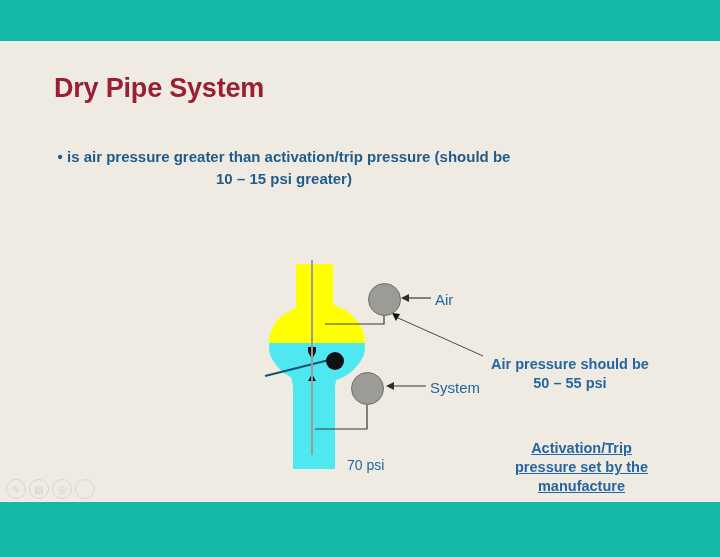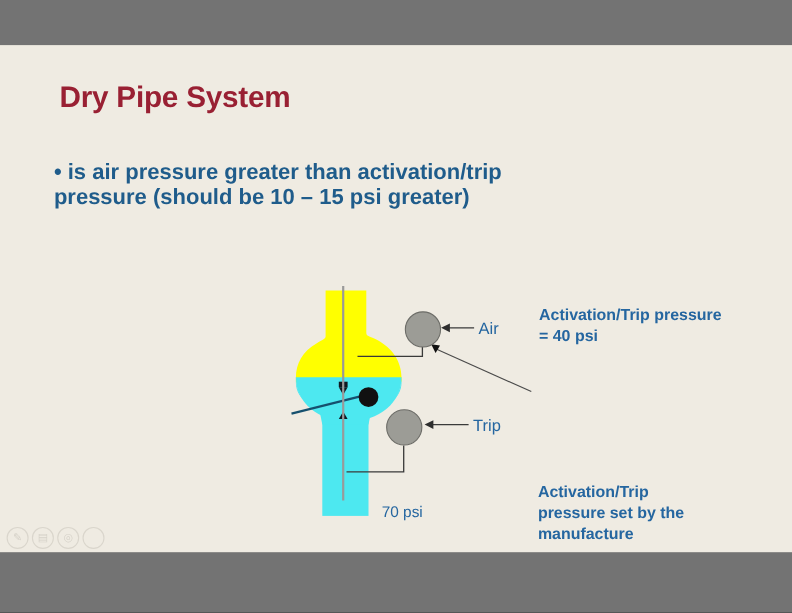--- a/index.html
+++ b/index.html
@@ -12,21 +12,22 @@
     height: 557px;
     overflow: hidden;
     font-family: "Liberation Sans", sans-serif;
   }
   #slide-frame {
     position: absolute;
     left: 0;
     top: 0;
     width: 720px;
     height: 557px;
-    background: #737373;
+    background: #14b8a6;
+    text-align: center;
   }
   #slide-canvas {
     position: absolute;
     left: 0;
     top: 41px;
     width: 720px;
     height: 461px;
     background: #efebe2;
     overflow: hidden;
   }
@@ -49,21 +50,21 @@
     font-size: 15.5px;
     font-weight: bold;
     color: #2a6496;
     white-space: nowrap;
   }
   #bullet-block {
     position: absolute;
     left: 49px;
     top: 105px;
     width: 470px;
-    font-size: 20px;
+    font-size: 15px;
     font-weight: bold;
     color: #1f5c8b;
     line-height: 22px;
   }
 
   
   .annotation {
     position: absolute;
     font-size: 14.5px;
     font-weight: bold;
@@ -73,22 +74,23 @@
   }
   #annotation-trip {
     left: 490px;
     top: 237px;
   }
   #annotation-airpressure {
     left: 491px;
     top: 314px;
   }
   #annotation-setby {
-    left: 489px;
+    left: 515px;
     top: 398px;
+    text-decoration: underline;
   }
 
   
   #valve-diagram {
     position: absolute;
     left: 255px;
     top: 175px;
     width: 260px;
     height: 275px;
   }
@@ -183,23 +185,23 @@
 
 <div id="slide-frame">
 
   <div id="slide-canvas">
 
     <div id="slide-title">Dry Pipe System</div>
 
 
     <div id="bullet-block">• is air pressure greater than activation/trip pressure (should be 10 – 15 psi greater)</div>
 
-    <div class="annotation" id="annotation-trip">Activation/Trip pressure
-= 40 psi</div>
-
+
+    <div class="annotation" id="annotation-airpressure">Air pressure should be
+50 – 55 psi</div>
 
     <div class="annotation" id="annotation-setby">Activation/Trip
 pressure set by the
 manufacture</div>
 
     <div id="valve-diagram">
 
       <svg id="valve-svg" width="260" height="275" viewBox="0 0 260 275">
 
         <path d="M 41 48
@@ -270,21 +272,21 @@
         <polygon points="137,97 145,98 141,105" fill="#111111"></polygon>
 
       </svg>
 
       <div id="gauge-stem"></div>
 
       <div class="gauge" id="gauge-air"></div>
       <div class="gauge" id="gauge-water"></div>
 
       <div class="leader-label" id="label-air">Air</div>
-      <div class="leader-label" id="label-water">Trip</div>
+      <div class="leader-label" id="label-water">System</div>
       <div id="label-bottom-psi">70 psi</div>
 
     </div>
 
     <div id="presentation-toolbar">
       <div class="toolbar-icon">✎</div>
       <div class="toolbar-icon">▤</div>
       <div class="toolbar-icon">◎</div>
       <div class="toolbar-icon"></div>
     </div>

